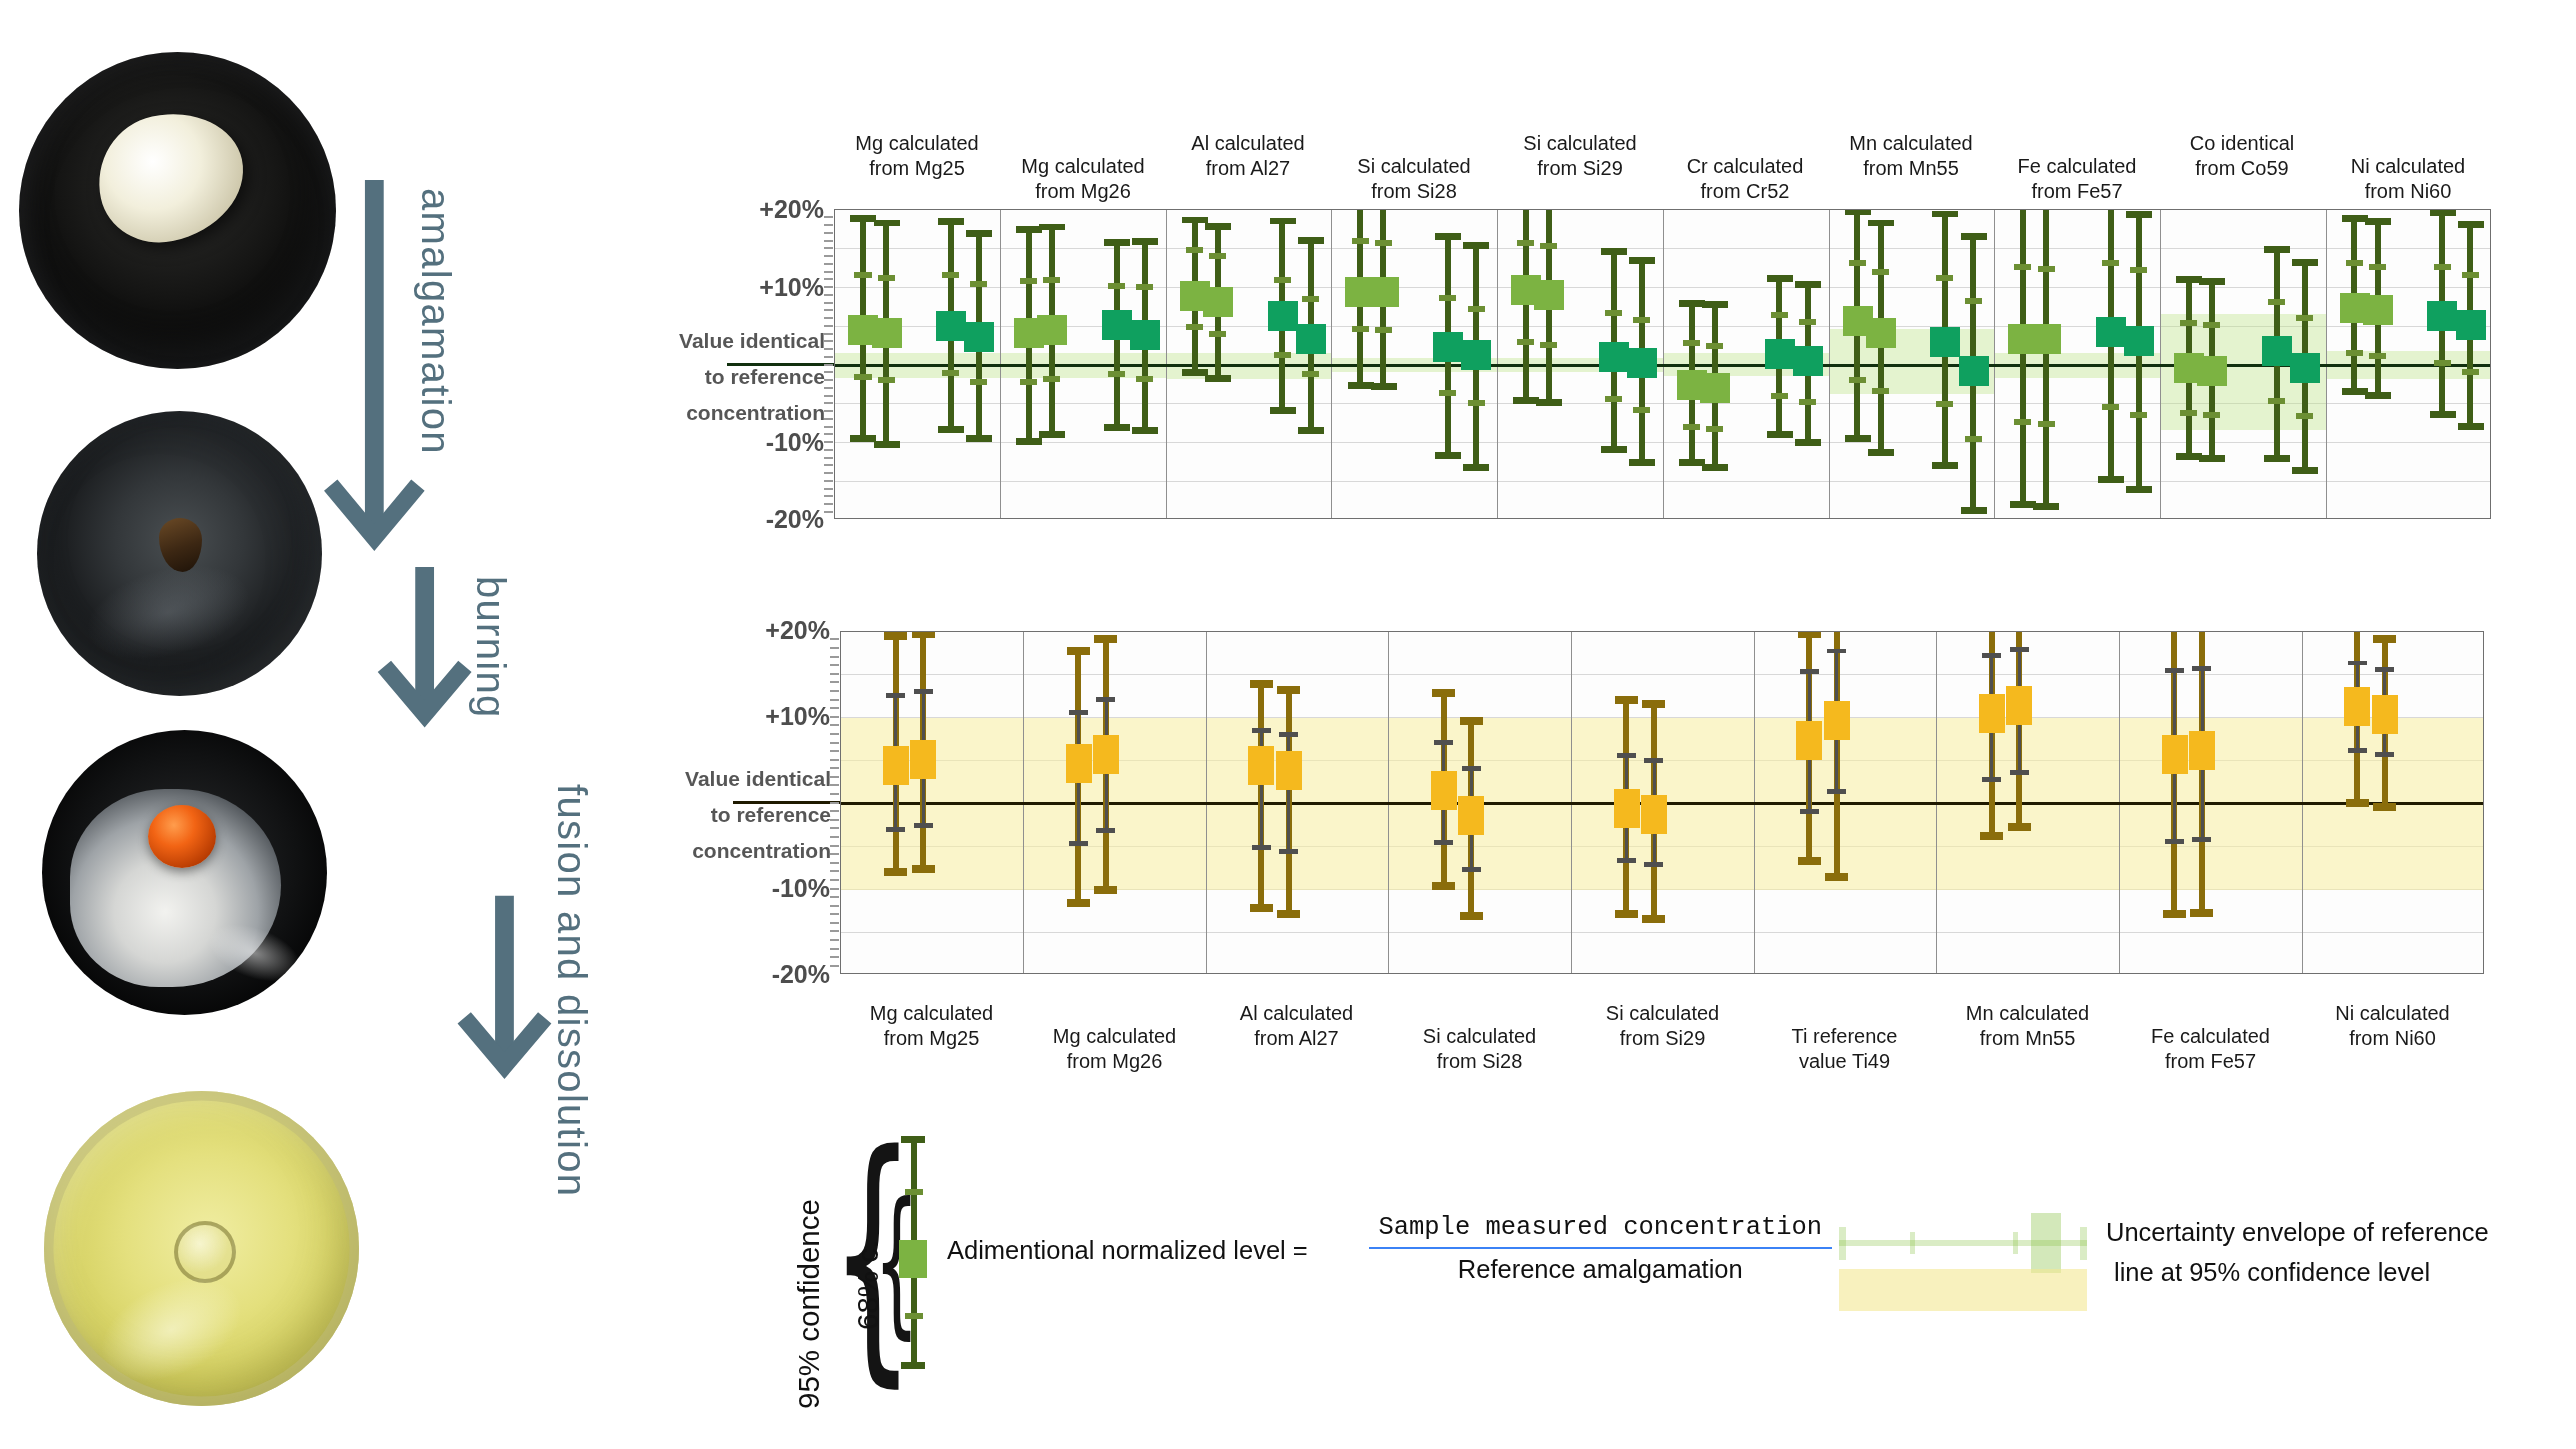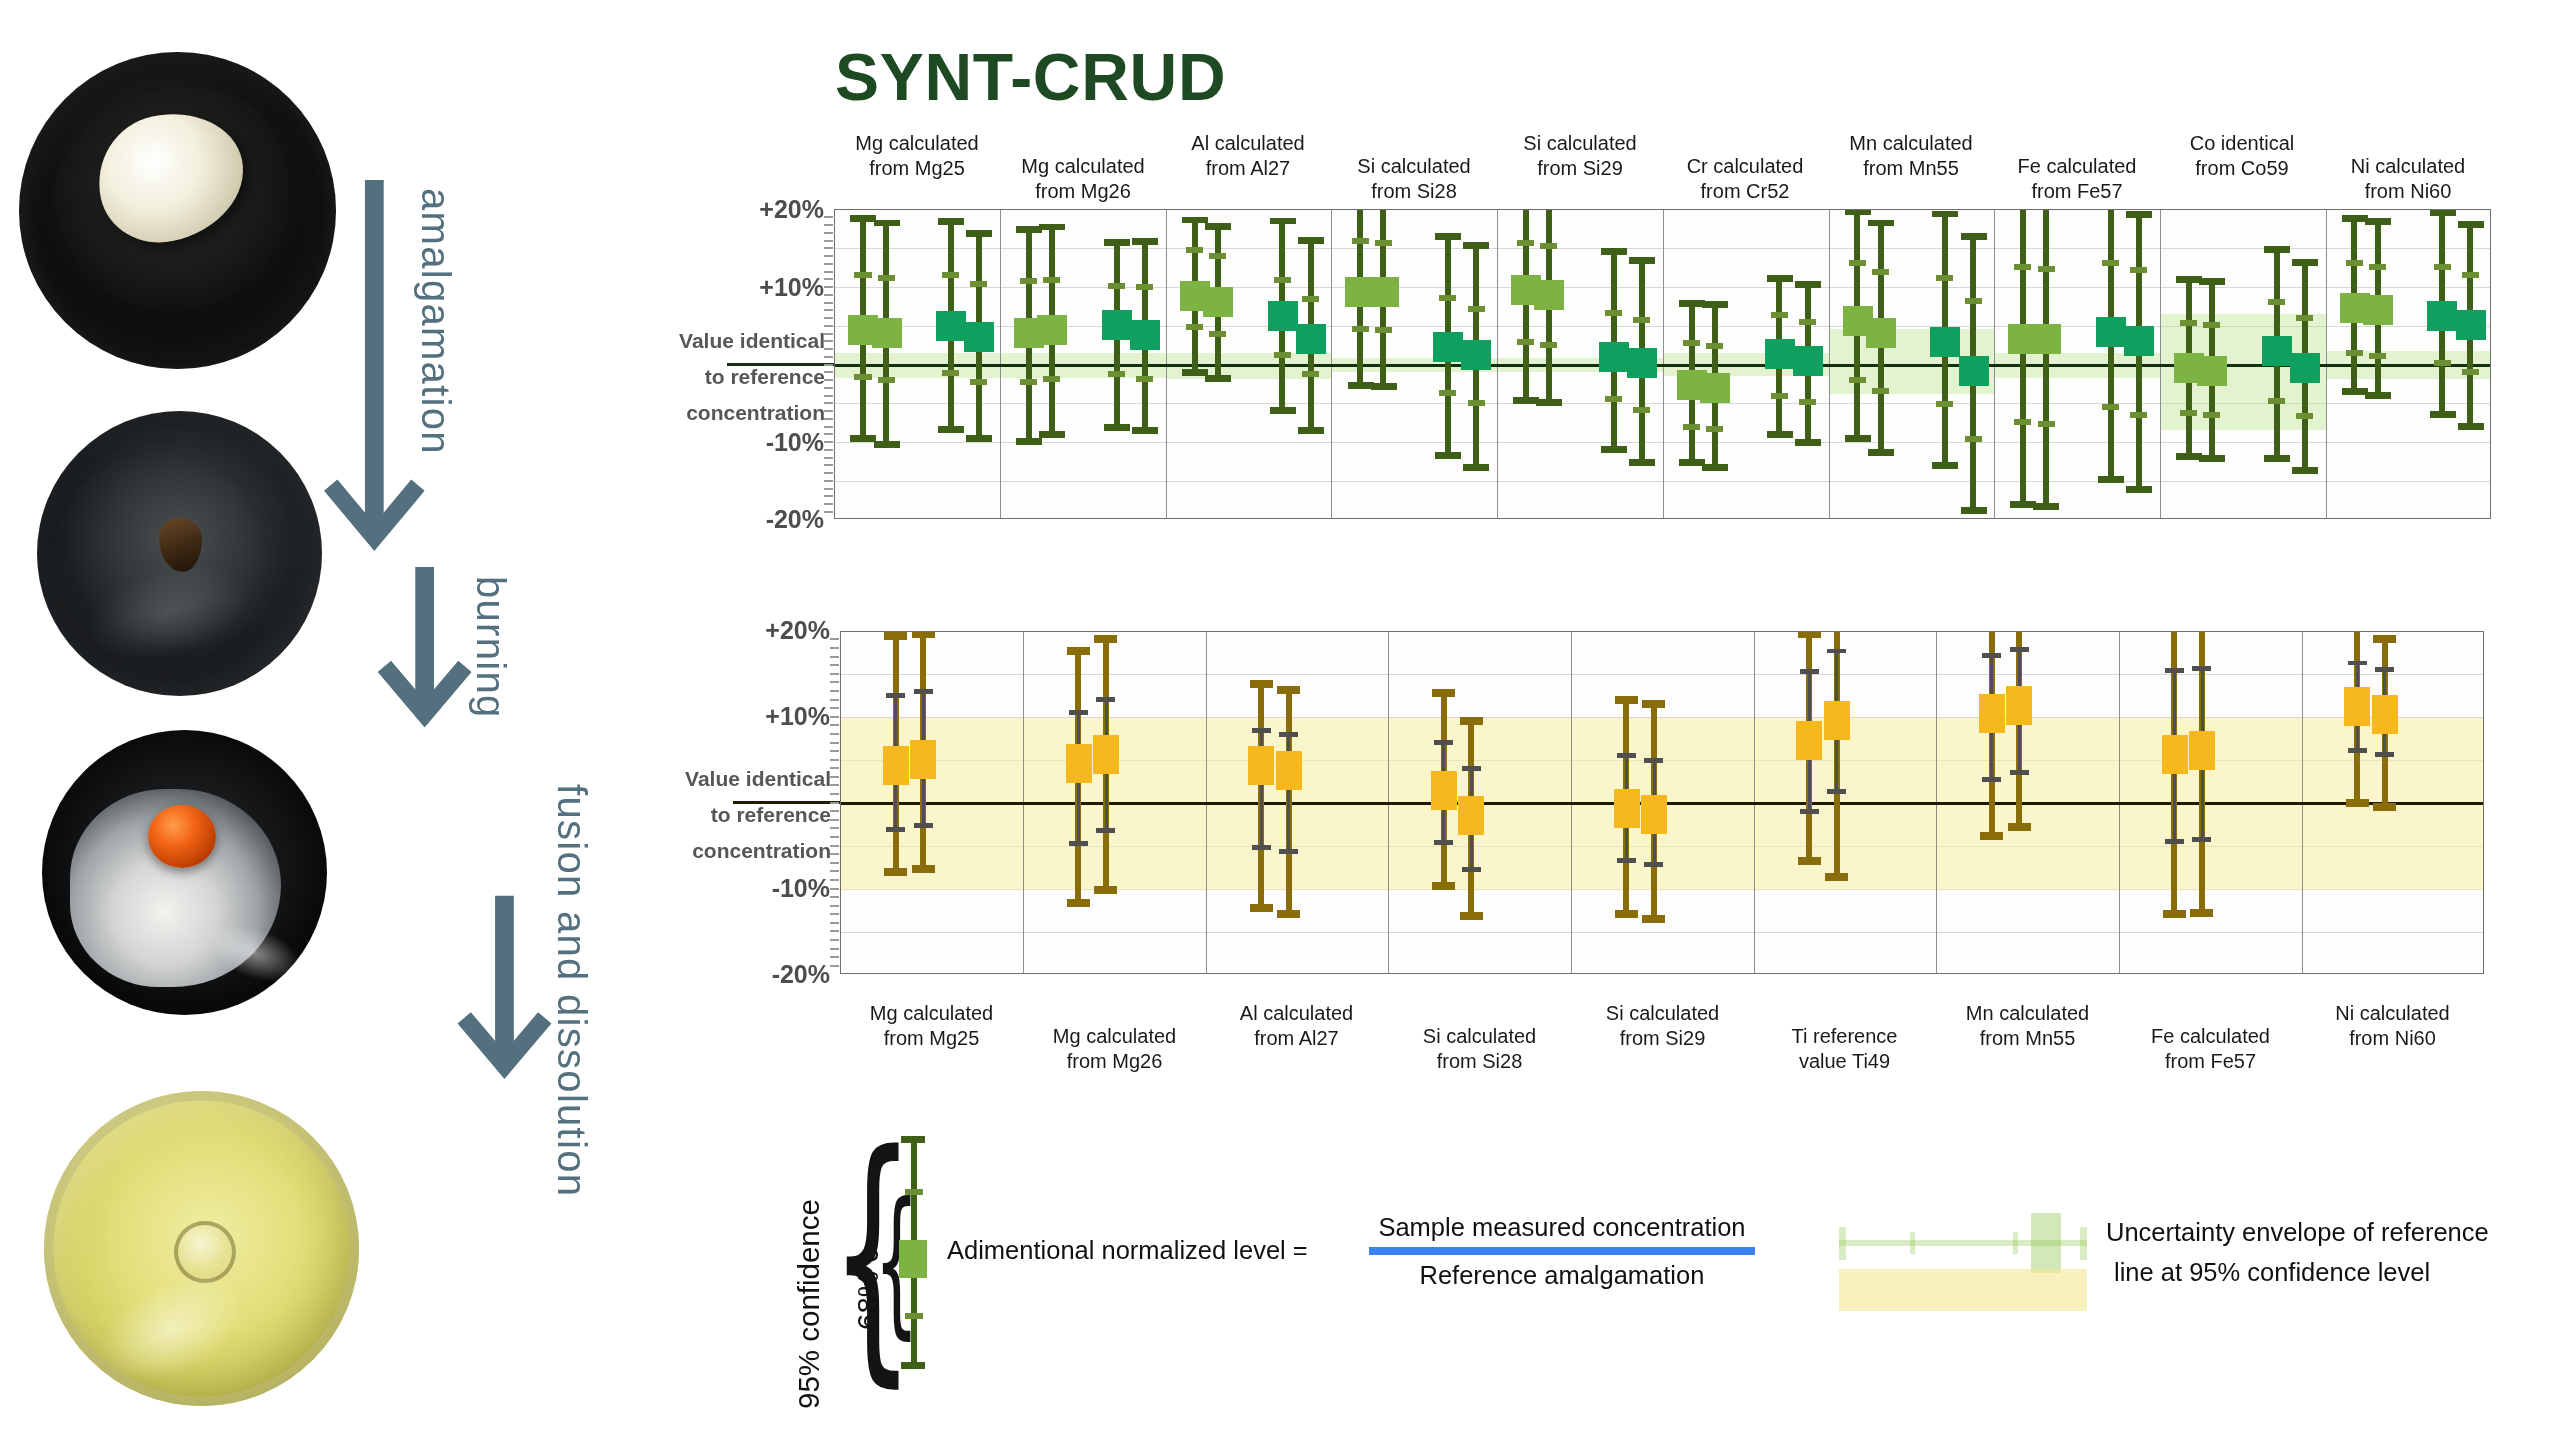--- a/index.html
+++ b/index.html
@@ -42,21 +42,21 @@
   #photo4{left:44px;top:1091px;width:315px;height:315px;
     background:radial-gradient(circle at 52% 46%, #f0eda2 0%, #e4e07e 35%, #d3cf5d 65%, #b7b342 82%, #8f8c33 93%, #6e6b28 100%);
     box-shadow:inset 0 0 0 9.4px rgba(190,186,120,0.55), inset -13.4px -20px 40px rgba(110,105,40,0.35), inset 12px 14.8px 34px rgba(255,255,250,0.35);}
   .p4-ring{left:130px;top:130px;width:54px;height:54px;border:4.7px solid rgba(120,115,50,0.55);border-radius:50%;
     background:radial-gradient(circle at 40% 35%, rgba(255,255,255,0.5), rgba(200,195,120,0.2) 60%);}
   .p4-glow{left:52px;top:193px;width:151px;height:91px;border-radius:50%;
     background:radial-gradient(ellipse, rgba(255,255,240,0.55), transparent 70%);transform:rotate(-25deg);}
   .legend-text{color:#111;font-size:27px;white-space:nowrap;}
   .brace{color:#141414;line-height:1;transform-origin:left top;font-family:"DejaVu Sans",sans-serif;}
   .frac{text-align:center;font-size:25.5px;color:#111;}
-  .frac .num{padding:0 9.4px 5.4px 9.4px;border-bottom:8px solid #3b82f6;}
+  .frac .num{padding:0 9.4px 5.4px 9.4px;border-bottom:2px solid #3b82f6;font-family:Liberation Mono, monospace;}
   .frac .den{padding-top:5.4px;}
 </style>
 </head>
 <body>
 
 <div class="page">
 
   <div class="photo" id="photo1">
     <div class="p1-crystal"></div>
   </div>
@@ -85,21 +85,20 @@
     </g>
     <g stroke="#54707e" fill="none">
       <line x1="752" y1="1335" x2="752" y2="1572" stroke-width="28"></line>
       <polyline points="692,1517 752,1588 812,1517" stroke-width="26"></polyline>
     </g>
   </svg>
   <div class="abs vtext step-label" style="left: 413px; top: 188px; height: 356px; color: rgb(84, 112, 126);">amalgamation</div>
   <div class="abs vtext step-label" style="left: 468px; top: 576px; height: 228px; color: rgb(84, 112, 126);">burning</div>
   <div class="abs vtext step-label" style="left: 549px; top: 784px; height: 564px; color: rgb(84, 112, 126);">fusion and dissolution</div>
 
-  <div class="abs title" id="synt-title" style="color: rgb(29, 74, 34);">SYNT-CRUD</div>
 
   <div class="abs" id="chart-layer" style="left:0;top:0;width:2576px;height:1450px;">
       <div style="position: absolute; left: 834px; top: 209px; width: 1657px; height: 310px; border: 1.3px solid rgb(111, 111, 111); box-sizing: border-box; overflow: hidden; background: rgb(253, 253, 253);">
         <div style="position: absolute; left: 0px; top: 38px; width: 1657px; height: 1.3px; background: rgb(216, 216, 216);"></div>
         <div style="position: absolute; left: 0px; top: 77px; width: 1657px; height: 1.3px; background: rgb(216, 216, 216);"></div>
         <div style="position: absolute; left: 0px; top: 116px; width: 1657px; height: 1.3px; background: rgb(216, 216, 216);"></div>
         <div style="position: absolute; left: 0px; top: 193px; width: 1657px; height: 1.3px; background: rgb(216, 216, 216);"></div>
         <div style="position: absolute; left: 0px; top: 232px; width: 1657px; height: 1.3px; background: rgb(216, 216, 216);"></div>
         <div style="position: absolute; left: 0px; top: 271px; width: 1657px; height: 1.3px; background: rgb(216, 216, 216);"></div>
         <div style="position: absolute; left: 0px; top: 143px; width: 166px; height: 25px; background: rgba(186, 225, 132, 0.38);"></div>

